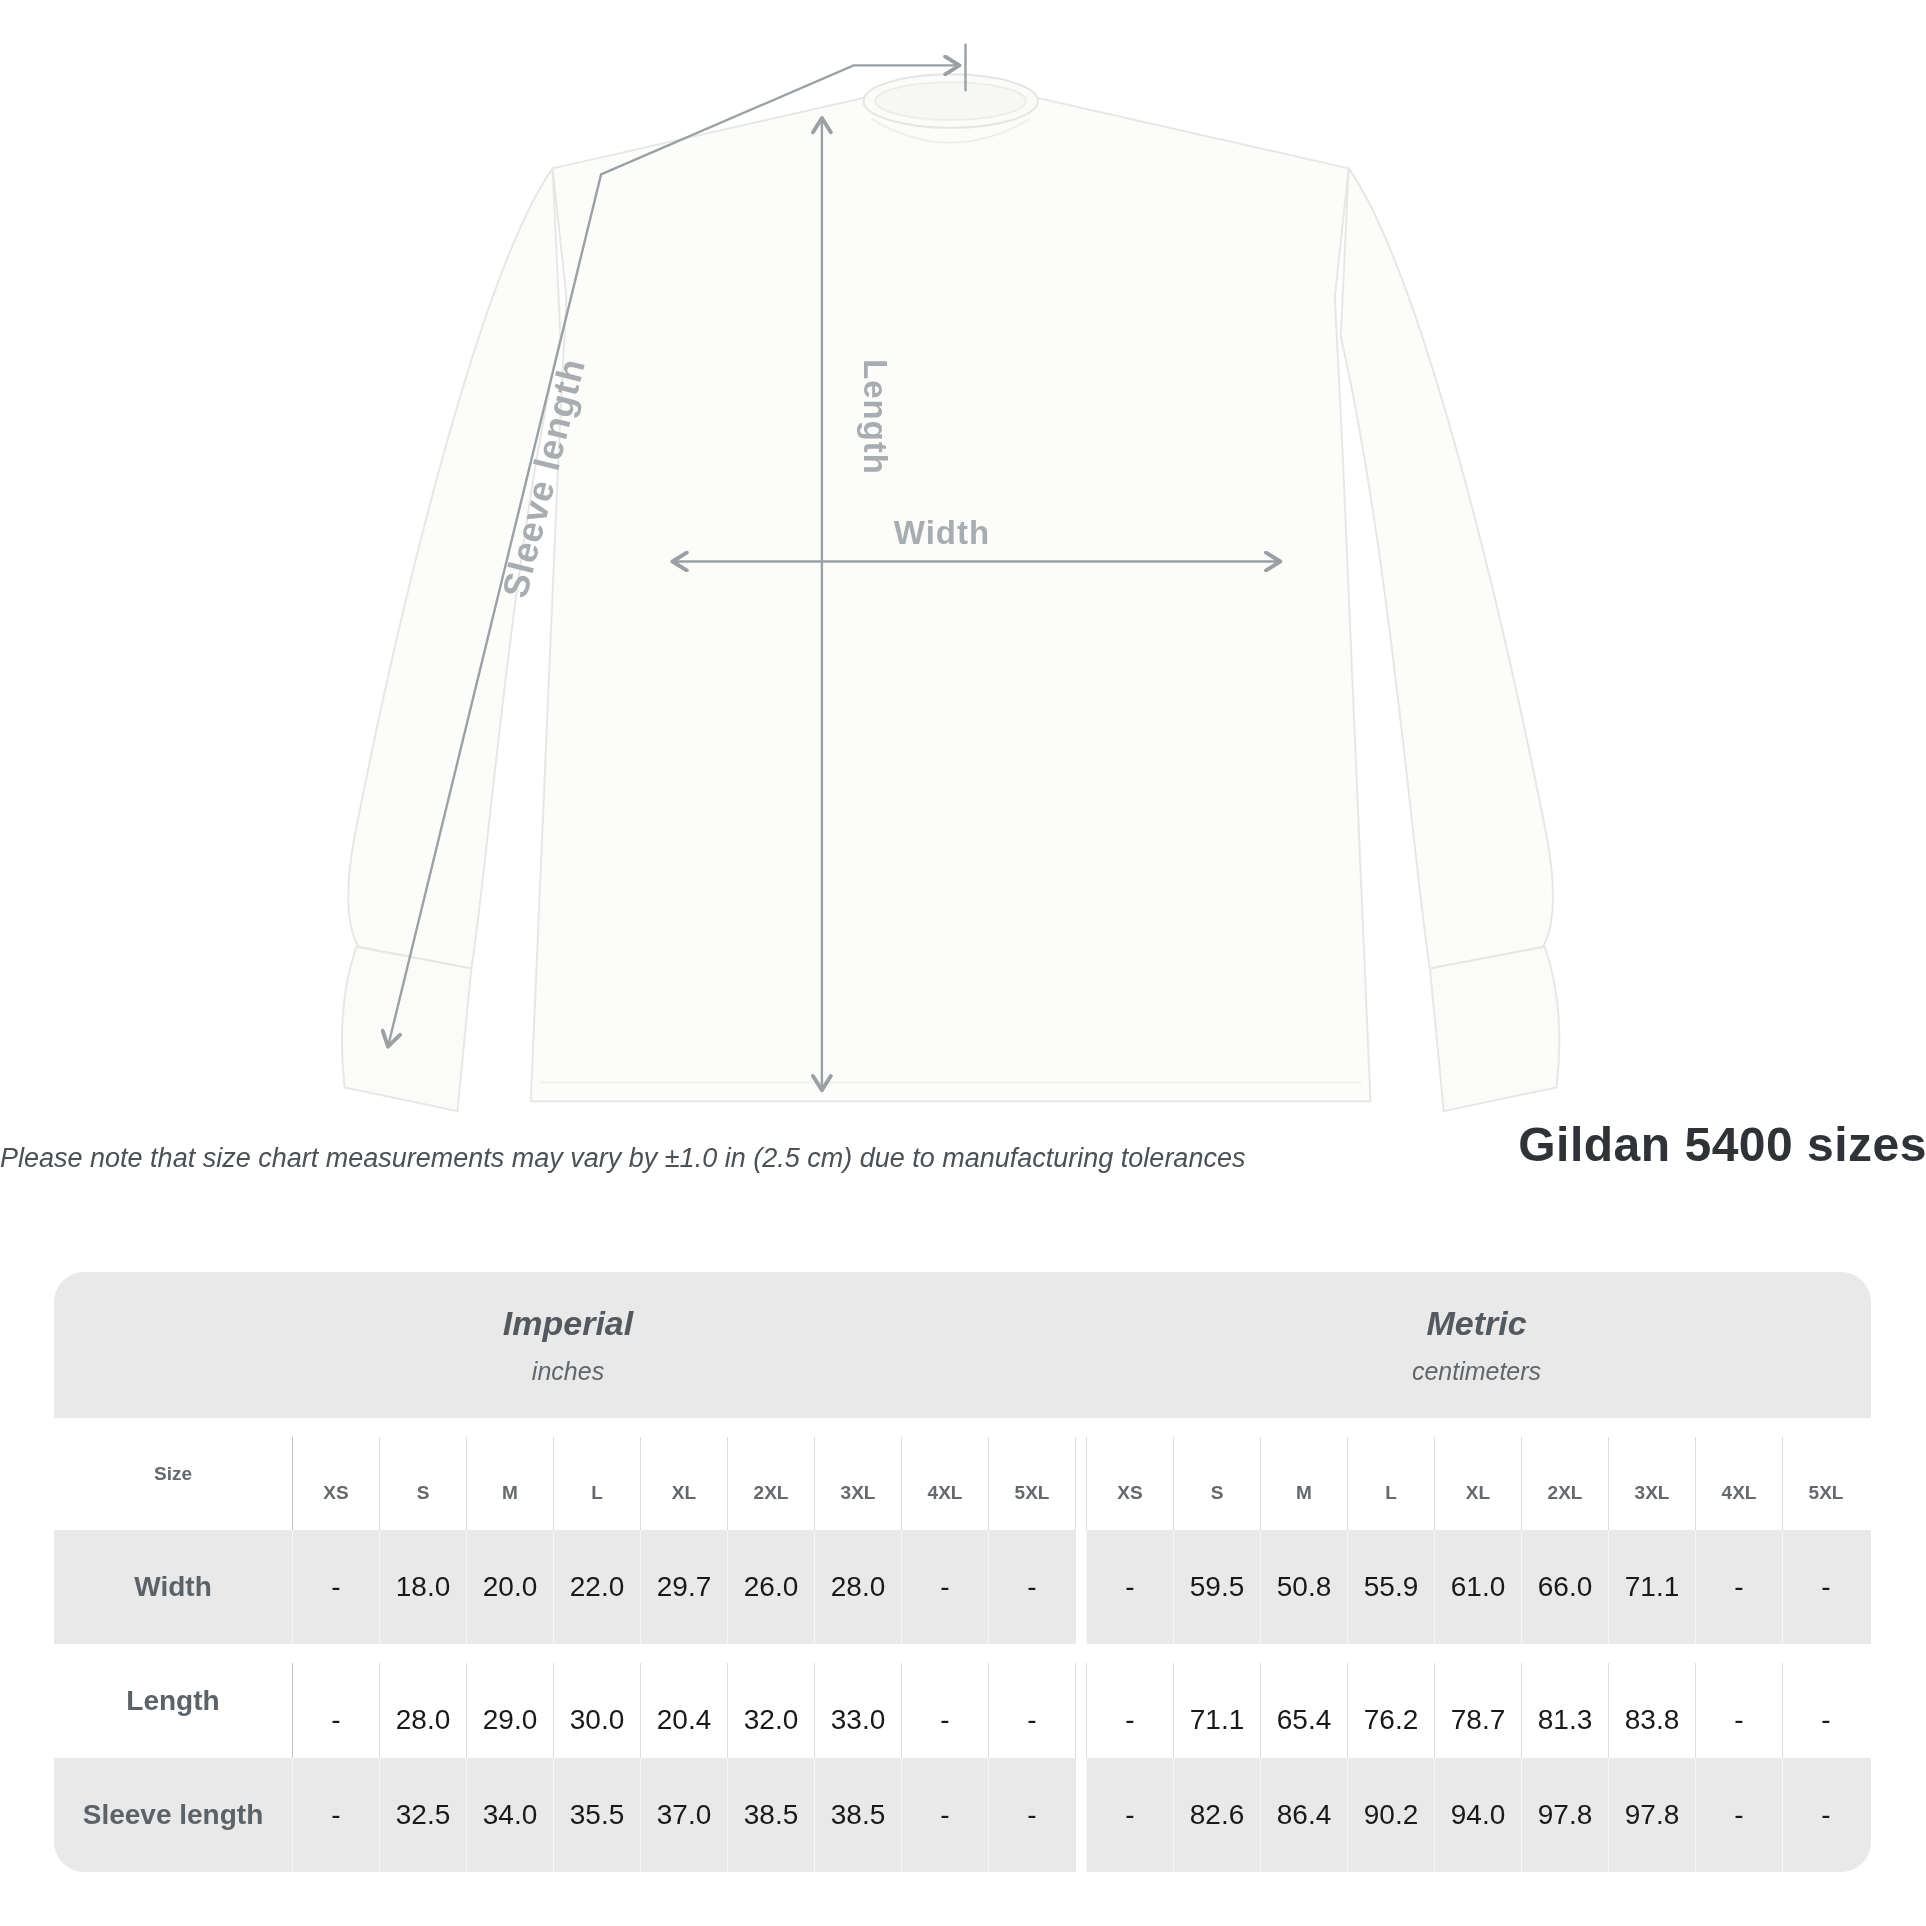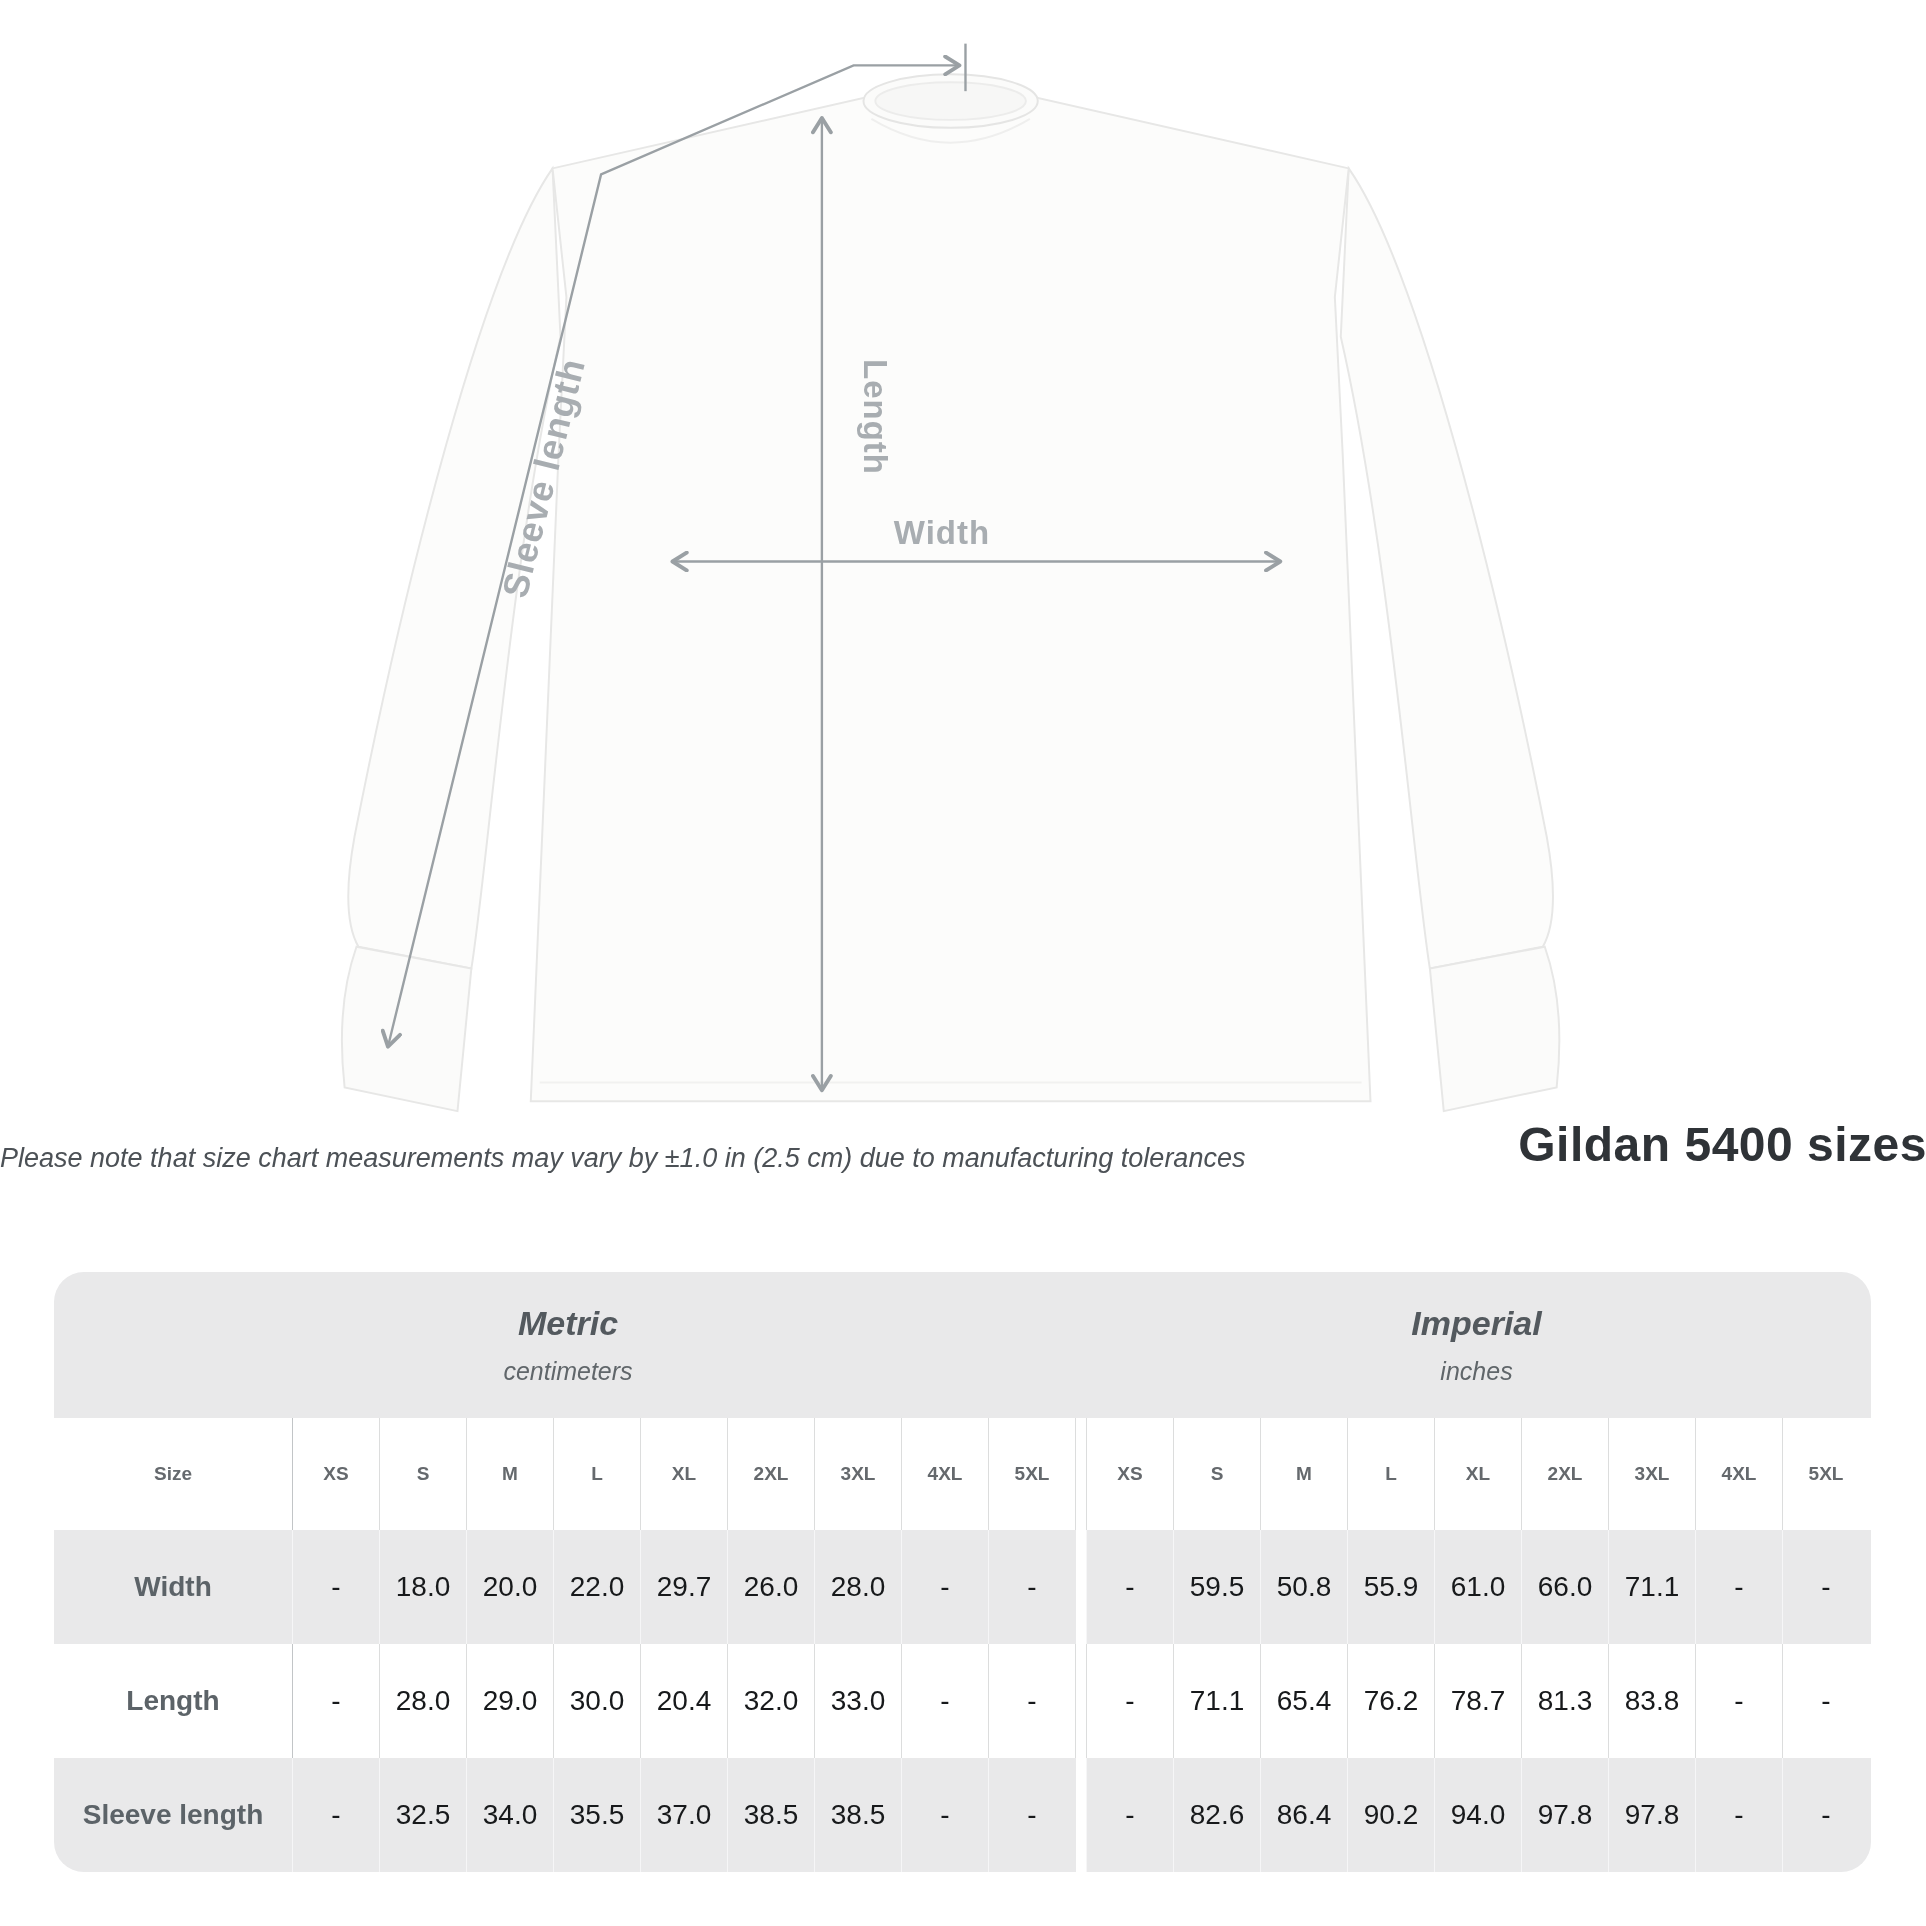--- a/index.html
+++ b/index.html
@@ -44,21 +44,21 @@
 
   .grid-row {
     display:grid; grid-template-columns:238px repeat(9,87px) 11px repeat(9,87px);
   }
   .grid-row.hdr  { height:112px; background:#ffffff; }
   .grid-row.gray { height:114px; background:#e9e9ea; }
   .grid-row.white{ height:114px; background:#ffffff; }
 
   .cell { display:flex; align-items:center; justify-content:center; height:100%; }
   .cell.bl { border-left:1px solid transparent; }
-  .grid-row.hdr  .cell.bl, .grid-row.white .cell.bl { border-left-color:#dcdddd; }
+  .grid-row.hdr  .cell.bl, .grid-row.white .cell.bl { border-left-color:#dcdddd;margin-top:19px; }
   .grid-row.hdr  .cell.strong, .grid-row.white .cell.strong { border-left-color:#c2c5c7; }
   .grid-row.gray .cell.bl { border-left-color:#f6f6f7; }
   .cell.divider { background:#ffffff; }
   .grid-row.gray .cell.divider { border-left-color:#e9e9ea; }
 
   .size-hdr   { font-size:19px; font-weight:700; color:#65696d; }
   .row-label  { font-size:28px; font-weight:700; color:#5c6368; }
   .cell-value { font-size:28px; color:#17191b; }
 </style>
 </head>
@@ -102,26 +102,26 @@
   <div class="dim-label lbl-length">Length</div>
   <div class="dim-label lbl-width">Width</div>
 </div>
 
 <div class="title">Gildan 5400 sizes</div>
 <div class="subtitle">Please note that size chart measurements may vary by ±1.0 in (2.5 cm) due to manufacturing tolerances</div>
 
 <div class="size-table">
   <div class="band">
     <div class="band-cell">
+      <div class="band-name">Imperial</div>
+      <div class="band-unit">inches</div>
+    </div>
+    <div class="band-cell">
       <div class="band-name">Metric</div>
       <div class="band-unit">centimeters</div>
-    </div>
-    <div class="band-cell">
-      <div class="band-name">Imperial</div>
-      <div class="band-unit">inches</div>
     </div>
   </div>
 
   <div class="grid-row hdr">
       <div class="cell size-hdr">Size</div>
       <div class="cell bl size-hdr strong">XS</div>
       <div class="cell bl size-hdr">S</div>
       <div class="cell bl size-hdr">M</div>
       <div class="cell bl size-hdr">L</div>
       <div class="cell bl size-hdr">XL</div>

